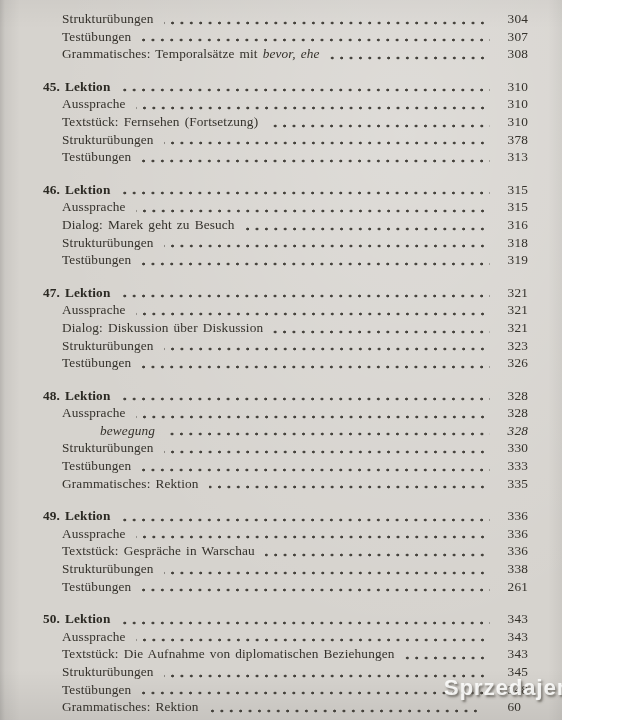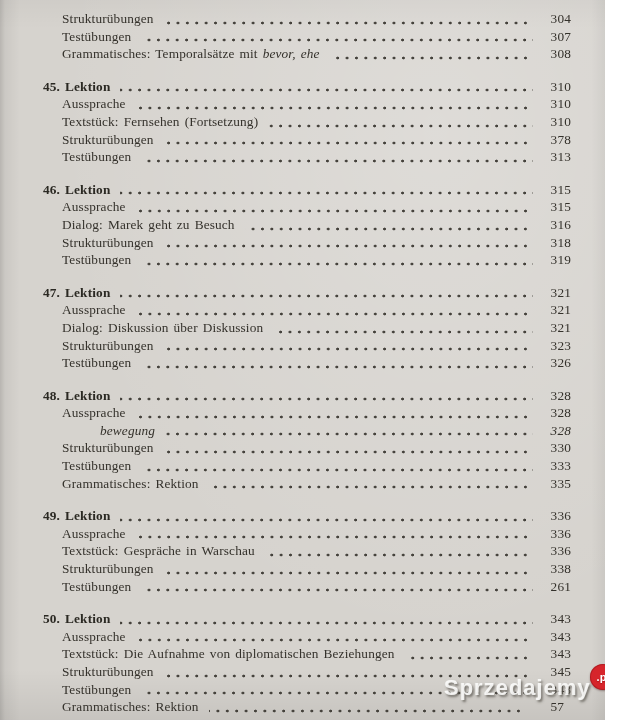--- a/index.html
+++ b/index.html
@@ -1,18 +1,18 @@
 <!DOCTYPE html>
 <html style="--paper: #d6d3ce; --ink: #34312b; --ink_bold: #2b2923; --dots: #44413b; --badge: #d6252b; --wm: rgba(252,252,250,0.88);"><head>
 <meta charset="utf-8">
 <style>
   html,body{margin:0;padding:0;}
   .page{
     position:relative;
-    width:605px;height:720px;
+    width:562px;height:720px;
     overflow:hidden;
     font-family:"Liberation Serif","DejaVu Serif",serif;
     color:var(--ink,#34312b);
     background:
       radial-gradient(ellipse at 72% 18%, rgba(255,255,255,0.20), rgba(255,255,255,0) 62%),
       linear-gradient(90deg, rgba(0,0,0,0.14) 0px, rgba(0,0,0,0.05) 5px, rgba(0,0,0,0) 20px),
       linear-gradient(270deg, rgba(0,0,0,0.05) 0px, rgba(0,0,0,0) 14px),
       linear-gradient(180deg, rgba(0,0,0,0.03) 0%, rgba(0,0,0,0) 4%, rgba(0,0,0,0) 93%, rgba(0,0,0,0.07) 100%),
       var(--paper,#d6d3ce);
   }
@@ -252,21 +252,21 @@
         <span class="pg">345</span>
       </div>
       <div class="row ind-sub">
         <span class="label">Testübungen</span>
         <span class="leader"></span>
         <span class="pg">348</span>
       </div>
       <div class="row ind-sub">
         <span class="label">Grammatisches: Rektion</span>
         <span class="leader"></span>
-        <span class="pg clipped">57</span>
+        <span class="pg clipped">60</span>
       </div>
       <div class="row ind-root bold gap">
         <span class="label">Wörterverzeichnis</span>
         <span class="leader"></span>
         <span class="pg">351</span>
       </div>
     </div>
 
   <div class="watermark">
     <span class="wm-text">Sprzedajemy</span>

